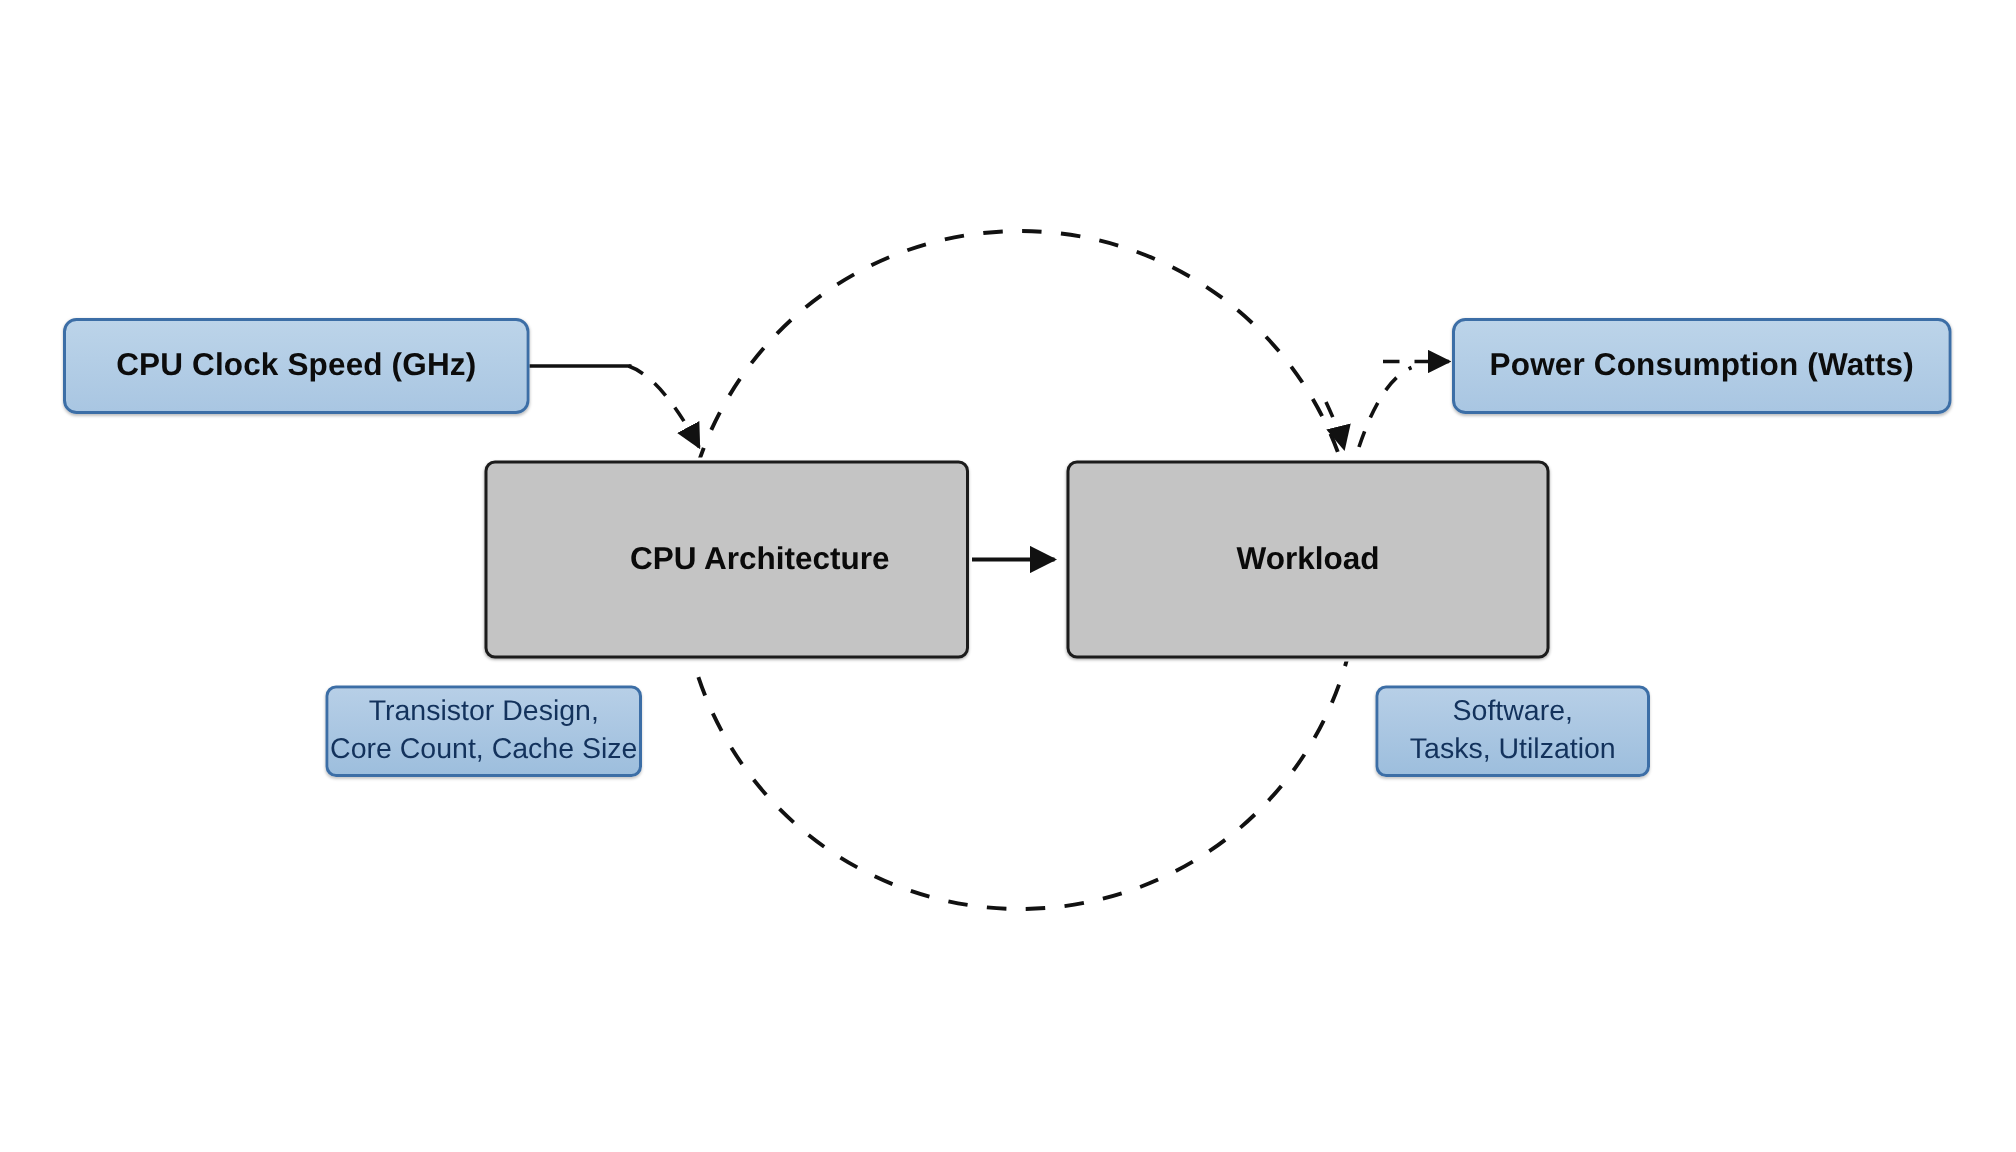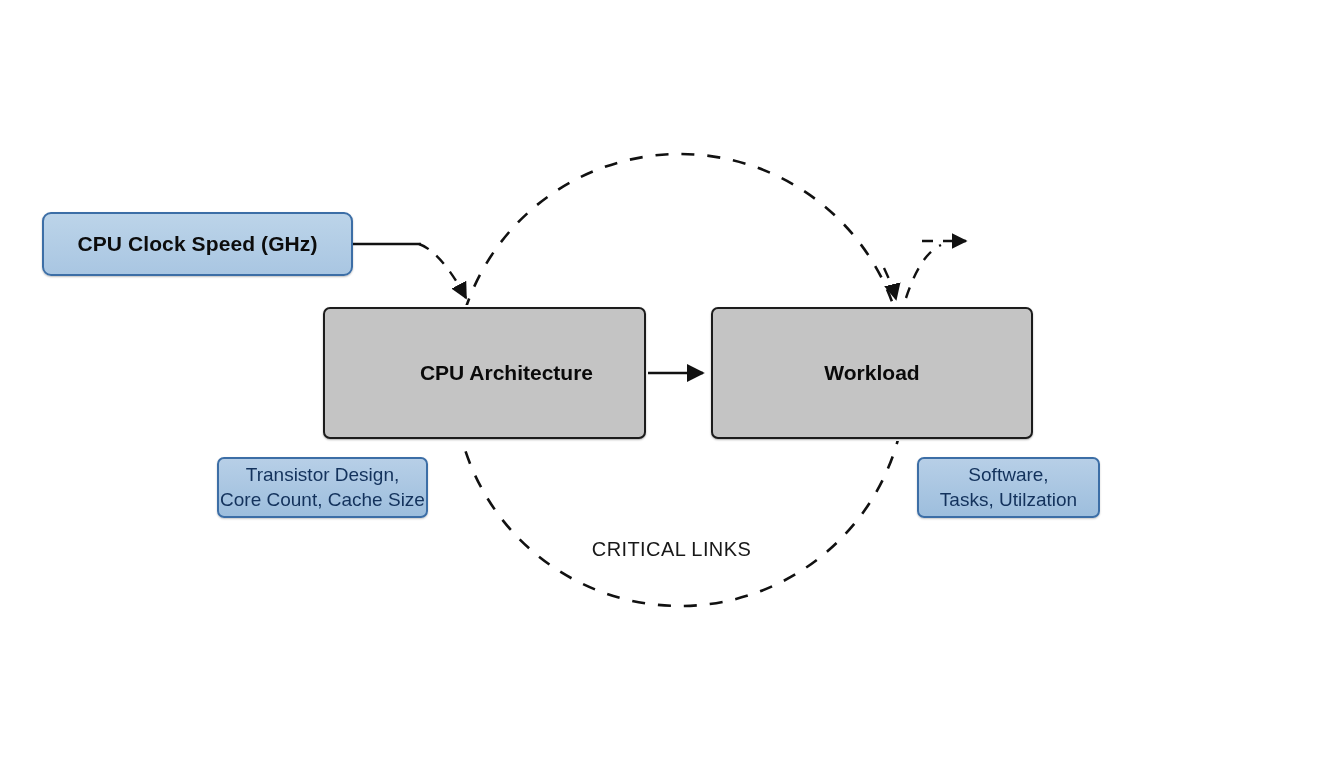--- a/index.html
+++ b/index.html
@@ -130,20 +130,23 @@
 
     <path d="M 884 268 C 890 281 894 291 896 299" fill="none" stroke="#111111" stroke-width="2.4" stroke-dasharray="11 10" marker-end="url(#arrow-solid)"></path>
 
     <path d="M 648 373 L 703 373" fill="none" stroke="#111111" stroke-width="2.6" marker-end="url(#arrow-solid)"></path>
   </svg>
 
   <div class="node node-blue" id="node-clock">
     <span>CPU Clock Speed (GHz)</span>
   </div>
 
+  <div class="node node-blue" id="node-power">
+    <span>Power Consumption (Watts)</span>
+  </div>
 
   <div class="node node-gray" id="node-cpu-arch">
     <span>CPU Architecture</span>
   </div>
 
   <div class="node node-gray" id="node-workload">
     <span>Workload</span>
   </div>
 
   <div class="node node-label" id="node-wl-attrs">
@@ -153,15 +156,14 @@
     </span>
   </div>
 
   <div class="node node-label" id="node-cpu-attrs">
     <span class="lbl-inner">
       <span>Transistor Design,</span><br>
       <span>Core Count, Cache Size</span>
     </span>
   </div>
 
-  <div id="critical-links-label">CRITICAL LINKS</div>
 
 </div>
 
 </body></html>

